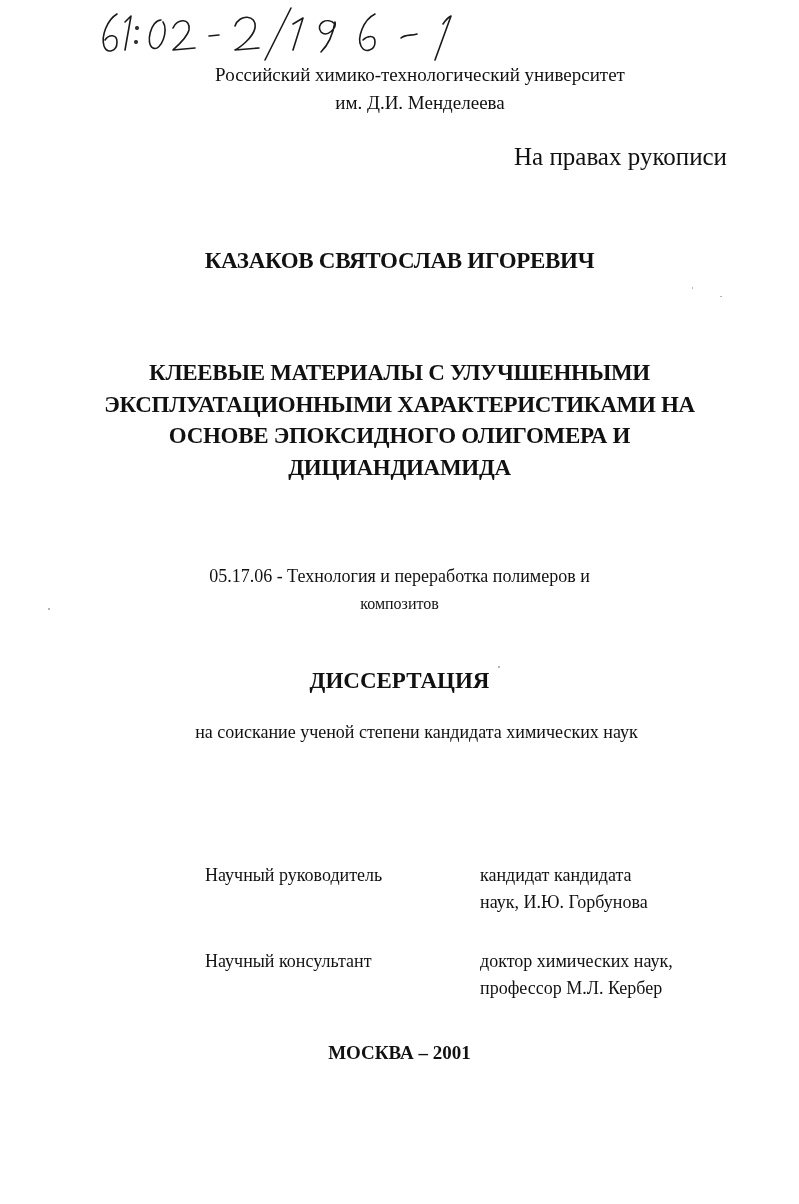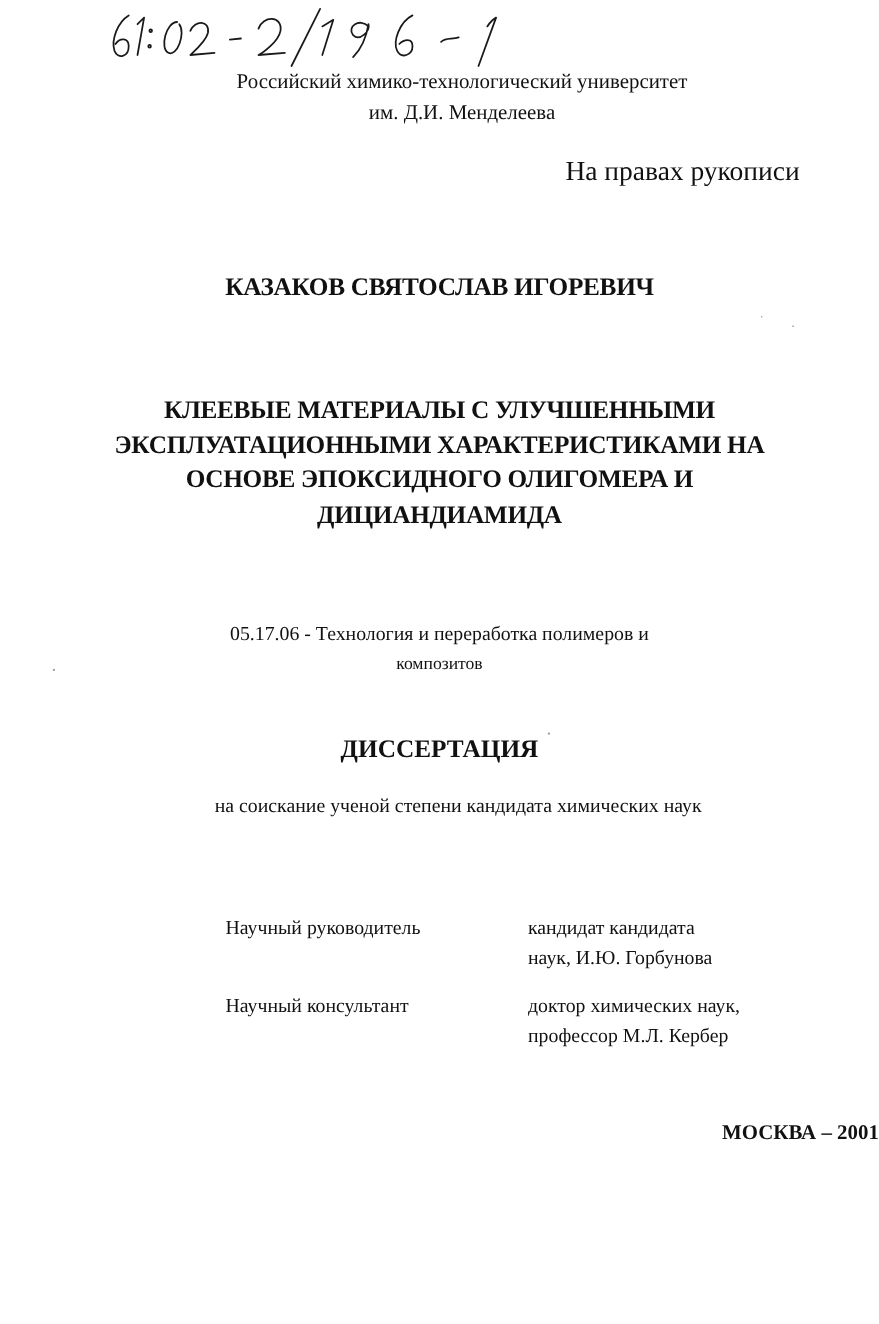--- a/index.html
+++ b/index.html
@@ -71,28 +71,28 @@
     .supervisors {
       top: 830px;
       left: 205px;
       width: 560px;
       font-size: 18px;
       line-height: 27px;
     }
     .sv-row {
       display: flex;
       margin-bottom: 17px;
+      margin-top: 32px;
     }
     .sv-role { width: 275px; }
     .sv-person { width: 280px; }
     .city {
-      top: 1019px;
+      top: 1042px;
       font-size: 19px;
       font-weight: bold;
-      text-align: right;
     }
     .speck {
       position: absolute;
       background: #9a9a9a;
       border-radius: 50%;
     }
   </style>
 </head>
 <body>
 

